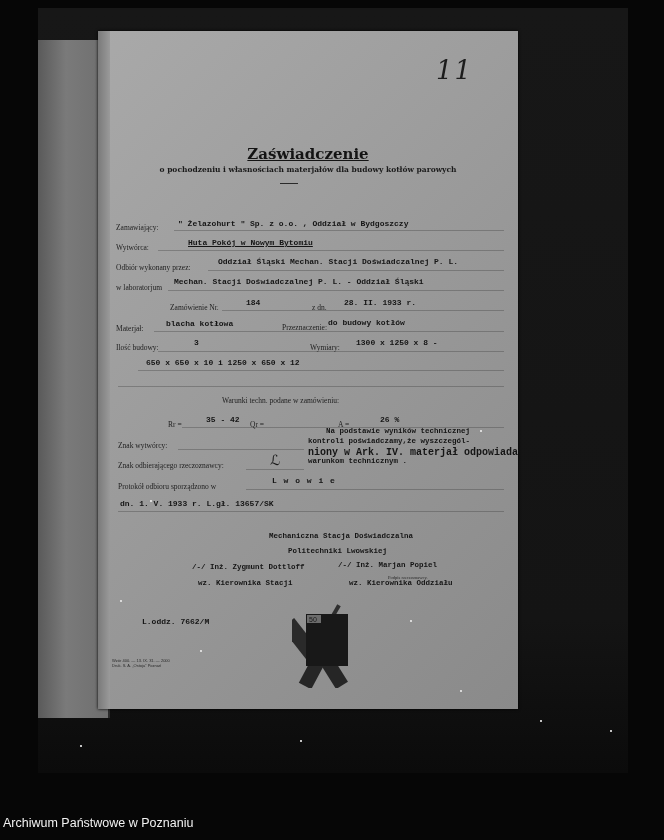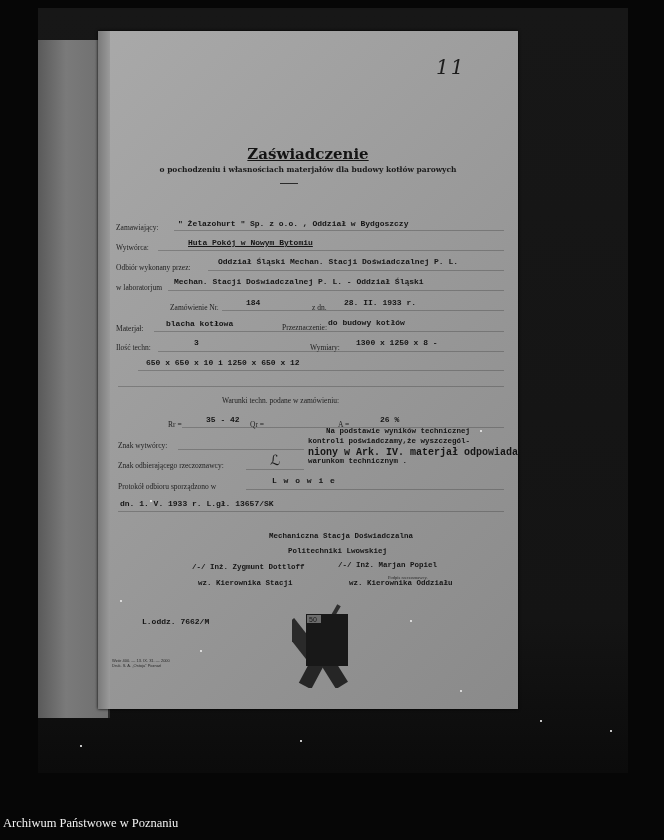--- a/index.html
+++ b/index.html
@@ -22,21 +22,21 @@
     background:linear-gradient(135deg,#a9a9a9 0%,#9e9e9e 35%,#939393 70%,#8a8a8a 100%);
     box-shadow:0 0 3px #000;
   }
   .page-inner-shade {
     position:absolute; left:0; top:0; width:12px; height:100%;
     background:linear-gradient(90deg,#7a7a7a,#9a9a9a);
   }
   .handwritten {
     position:absolute; left:338px; top:24px;
     font-family:"DejaVu Serif", serif; font-style:italic;
-    font-size:20px; color:#1c1c1c; letter-spacing:2px;
+    font-size:26px; color:#1c1c1c; letter-spacing:2px;
   }
   .title {
     position:absolute; left:0; width:100%; top:114px; text-align:center;
     font-family:"DejaVu Serif", serif; font-weight:bold; font-size:15px; color:#141414;text-decoration:underline;
   }
   .subtitle {
     position:absolute; left:0; width:100%; top:134px; text-align:center;
     font-family:"DejaVu Serif", serif; font-weight:bold; font-size:7.5px; color:#1a1a1a;
   }
   .title-rule {
@@ -62,21 +62,21 @@
   }
   .printer-note {
     position:absolute; left:14px; top:627px; font-family:"Liberation Sans", sans-serif;
     font-size:4px; color:#2a2a2a; line-height:5px;
   }
   .stamp {
     position:absolute; left:194px; top:573px; width:60px; height:84px;
   }
   .footer {
     position:absolute; left:3px; top:816px;
-    font-family:Liberation Serif, serif; font-size:12.5px; color:#f2f2f2;
+    font-family:Liberation Sans, sans-serif; font-size:12.5px; color:#f2f2f2;
   }
   .speck { position:absolute; width:1.5px; height:1.5px; background:#e8e8e8; border-radius:50%; }
 </style>
 </head>
 <body>
 
 <div class="bg-panel"></div>
 <div class="under-sheet"></div>
 
 <div class="page">
@@ -109,21 +109,21 @@
   <div class="lbl" style="left:214px;top:272px;">z dn.</div>
   <div class="typed" style="left:246px;top:267px;">28. II. 1933 r.</div>
   <div class="rule" style="left:124px;top:279px;width:282px;"></div>
 
   <div class="lbl" style="left:18px;top:293px;">Materjał:</div>
   <div class="typed" style="left:68px;top:288px;">blacha kotłowa</div>
   <div class="lbl" style="left:184px;top:292px;">Przeznaczenie:</div>
   <div class="typed" style="left:230px;top:287px;">do budowy kotłów</div>
   <div class="rule" style="left:56px;top:300px;width:350px;"></div>
 
-  <div class="lbl" style="left:18px;top:312px;">Ilość techn:</div>
+  <div class="lbl" style="left:18px;top:312px;">Ilość budowy:</div>
   <div class="typed" style="left:96px;top:307px;">3</div>
   <div class="lbl" style="left:212px;top:312px;">Wymiary:</div>
   <div class="typed" style="left:258px;top:307px;">1300 x 1250 x 8 -</div>
   <div class="rule" style="left:60px;top:320px;width:346px;"></div>
 
   <div class="typed" style="left:48px;top:327px;">650 x 650 x 10 i 1250 x 650 x 12</div>
   <div class="rule" style="left:40px;top:339px;width:366px;"></div>
   <div class="rule" style="left:20px;top:355px;width:386px;"></div>
 
   <div class="lbl" style="left:124px;top:365px;">Warunki techn. podane w zamówieniu:</div>

